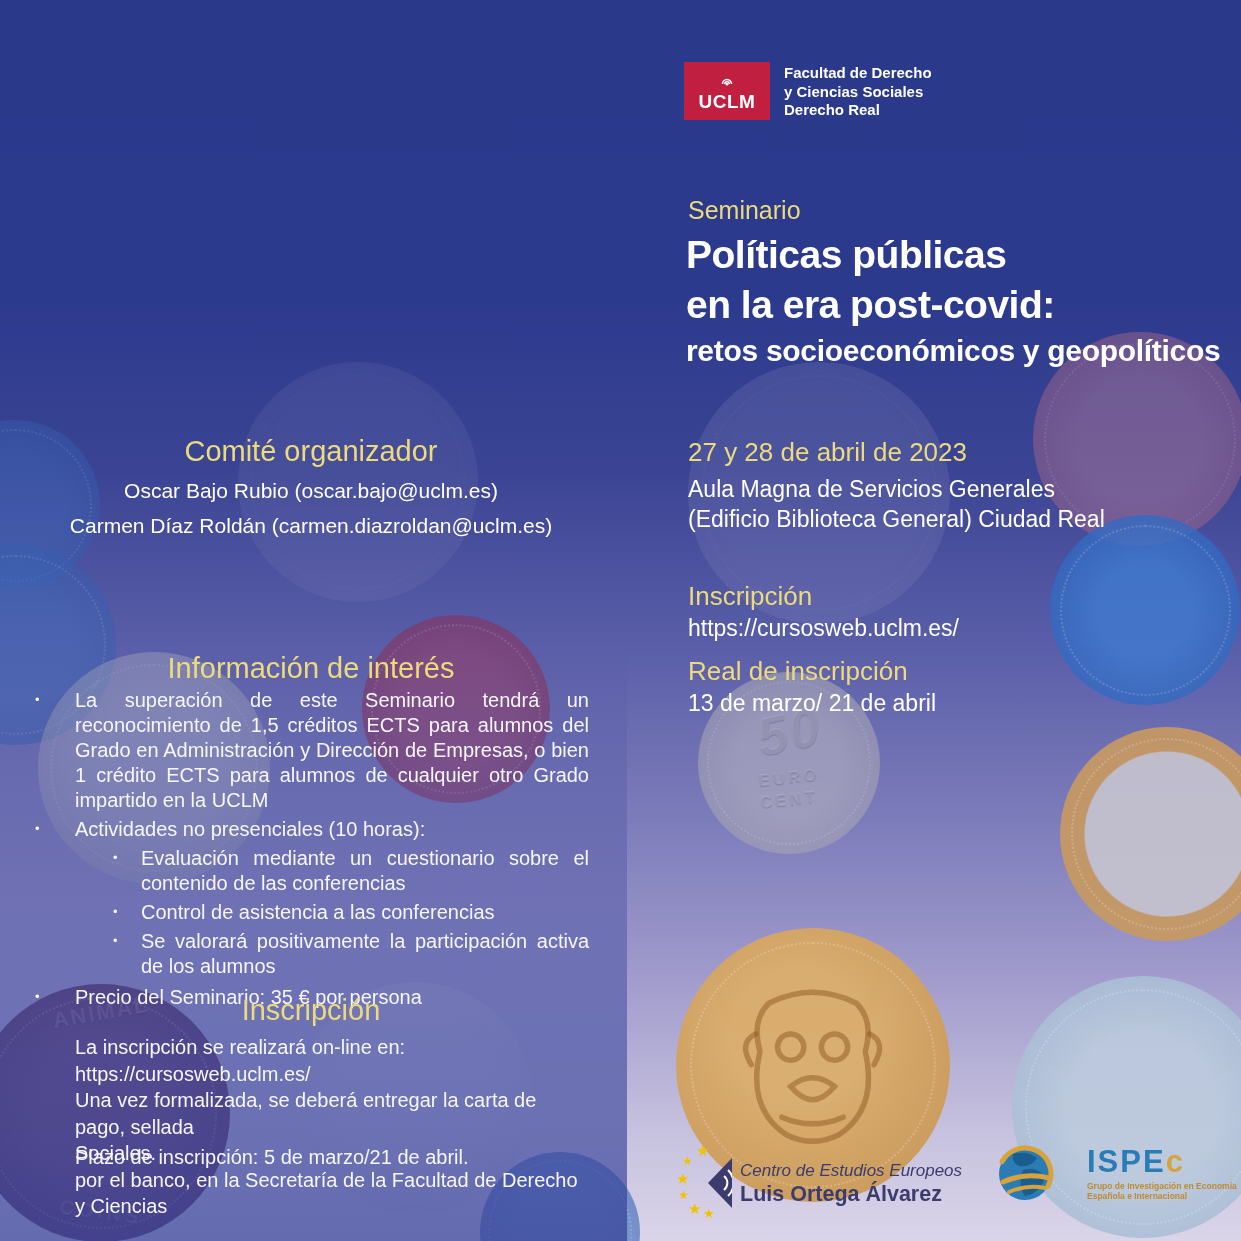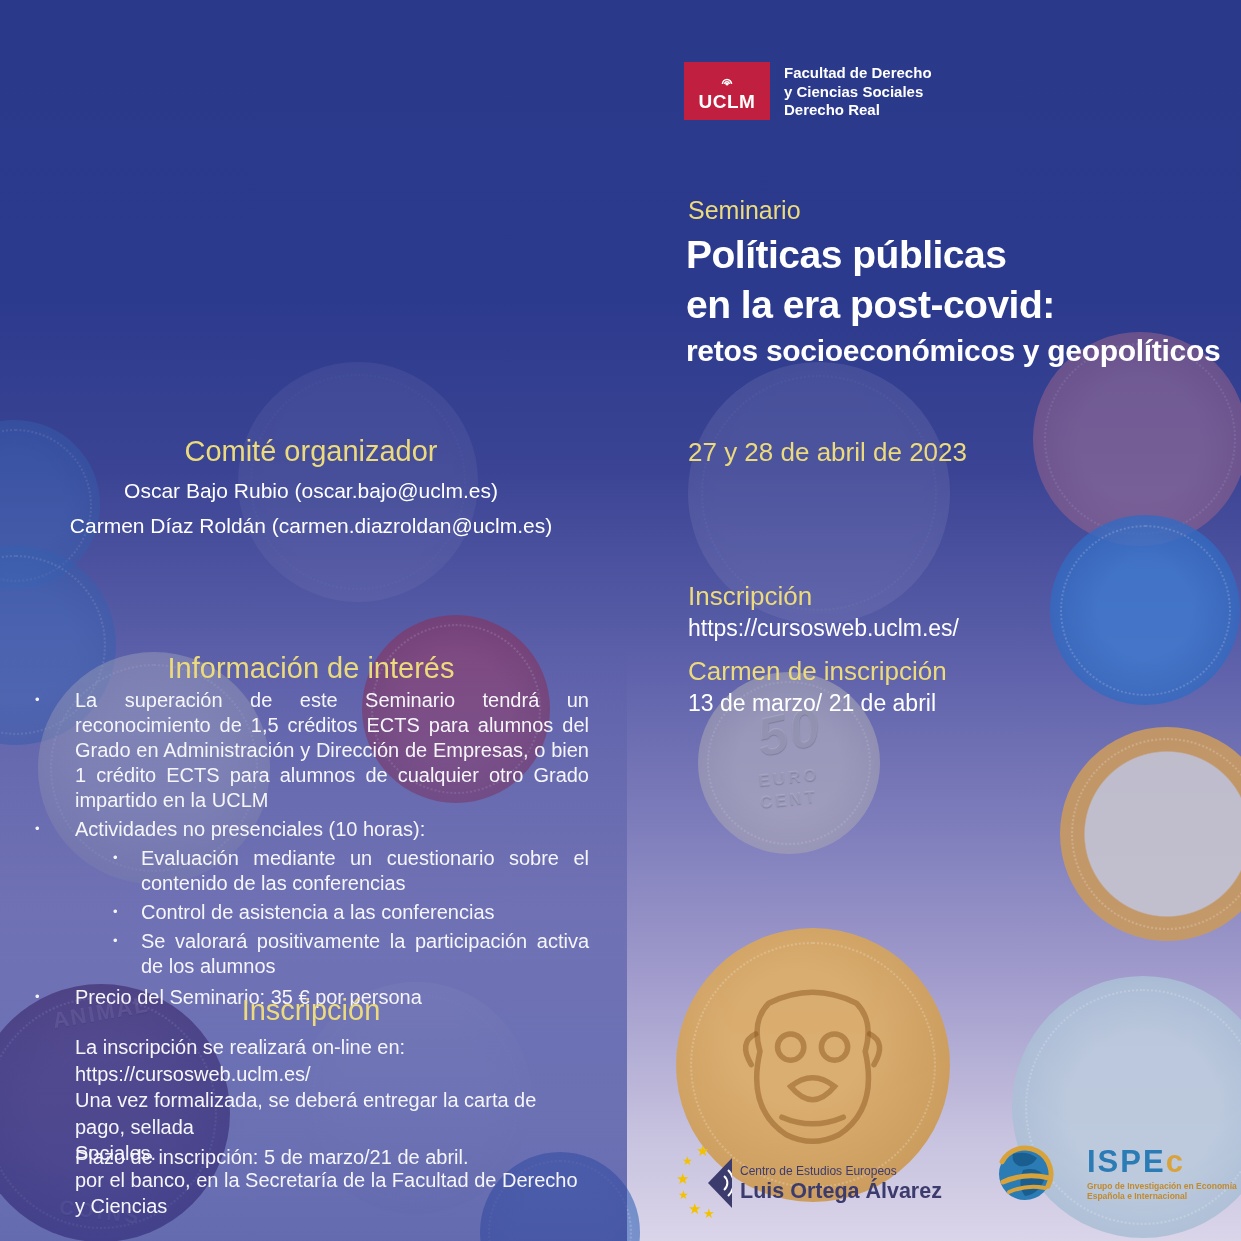--- a/index.html
+++ b/index.html
@@ -73,21 +73,21 @@
   .l-insc-h{position:absolute;left:35px;top:994px;width:552px;text-align:center;
     color:#ecdb7c;font-size:29px;font-weight:500;}
   .l-par{position:absolute;left:75px;top:1034px;width:512px;color:#f6f6fa;
     font-size:20px;line-height:26.5px;}
   .l-deadline{position:absolute;left:75px;top:1146px;width:512px;color:#f6f6fa;font-size:20px;}
   
   .cee{position:absolute;left:676px;top:1146px;display:flex;align-items:center;}
   .cee-icon{position:relative;width:58px;height:76px;flex:none;}
   .cee-star{position:absolute;color:#f2c200;}
   .cee-text{margin-left:6px;color:#3c3b6e;}
-  .cee-line1{font-size:12px;}
+  .cee-line1{font-size:17px;font-style:italic;}
   .cee-line2{font-size:21.5px;font-weight:bold;margin-top:1px;}
   .ispec{position:absolute;left:993px;top:1142px;display:flex;align-items:center;gap:20px;}
   .ispec-globe{width:64px;height:64px;flex:none;}
   .ispec-text{margin-left:10px;}
   .ispec-name{font-size:31px;font-weight:bold;letter-spacing:2px;color:#2b7bb5;line-height:30px;}
   .ispec-name .accent{color:#d9a33c;}
   .ispec-tag{margin-top:4px;font-size:8.5px;font-weight:bold;color:#c08a2e;line-height:10.5px;}
 </style>
 </head>
 <body>
@@ -149,23 +149,27 @@
     </div>
   </header>
 
   <div class="r-kicker">Seminario</div>
   <h1 class="r-title" style="margin:0">
     <div>Políticas públicas</div>
     <div>en la era post-covid:</div>
   </h1>
   <div class="r-subtitle">retos socioeconómicos y geopolíticos</div>
   <div class="r-dates">27 y 28 de abril de 2023</div>
+  <div class="r-venue">
+    <div>Aula Magna de Servicios Generales</div>
+    <div>(Edificio Biblioteca General) Ciudad Real</div>
+  </div>
   <div class="r-insc-h">Inscripción</div>
   <div class="r-url">https://cursosweb.uclm.es/</div>
-  <div class="r-plazo-h">Carmen de inscripción</div>
+  <div class="r-plazo-h">Real de inscripción</div>
   <div class="r-plazo">13 de marzo/ 21 de abril</div>
 
   <div class="l-com-h">Comité organizador</div>
   <div class="l-member1">Oscar Bajo Rubio (oscar.bajo@uclm.es)</div>
   <div class="l-member2">Carmen Díaz Roldán (carmen.diazroldan@uclm.es)</div>
 
   <div class="l-info-h">Información de interés</div>
   <div class="bullets">
     <div class="b-row">
       <span class="b-dot">•</span>

